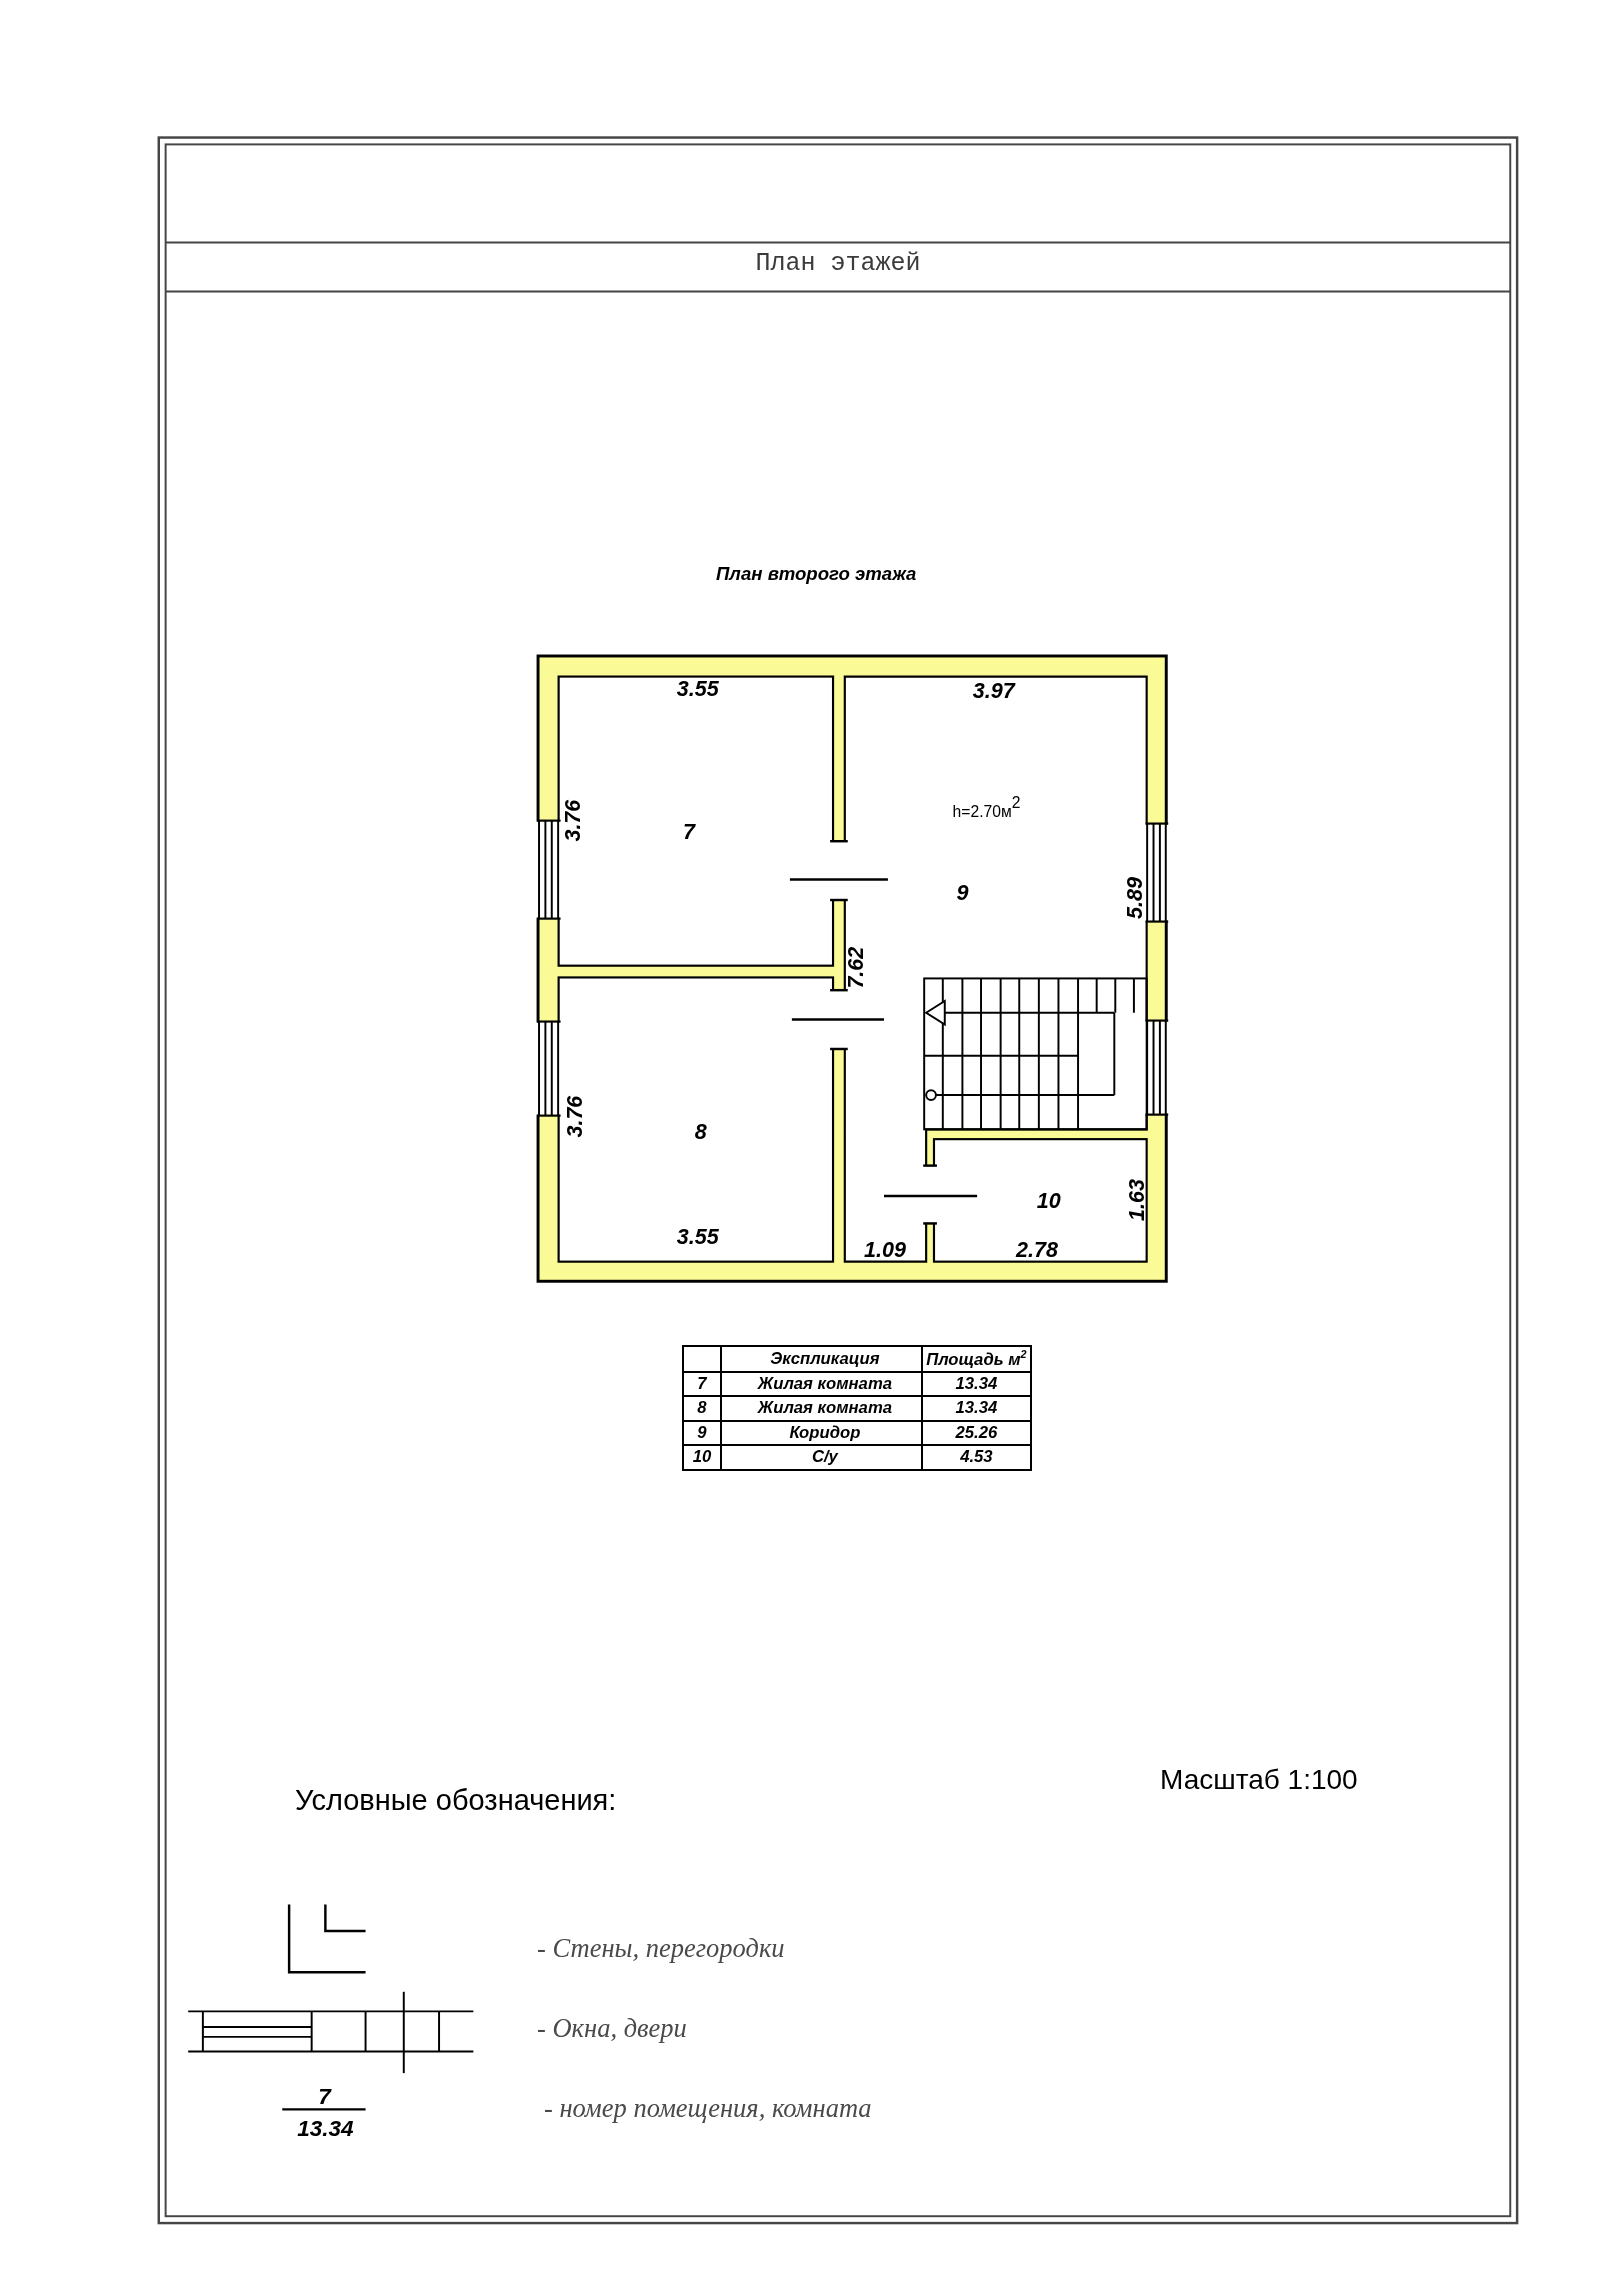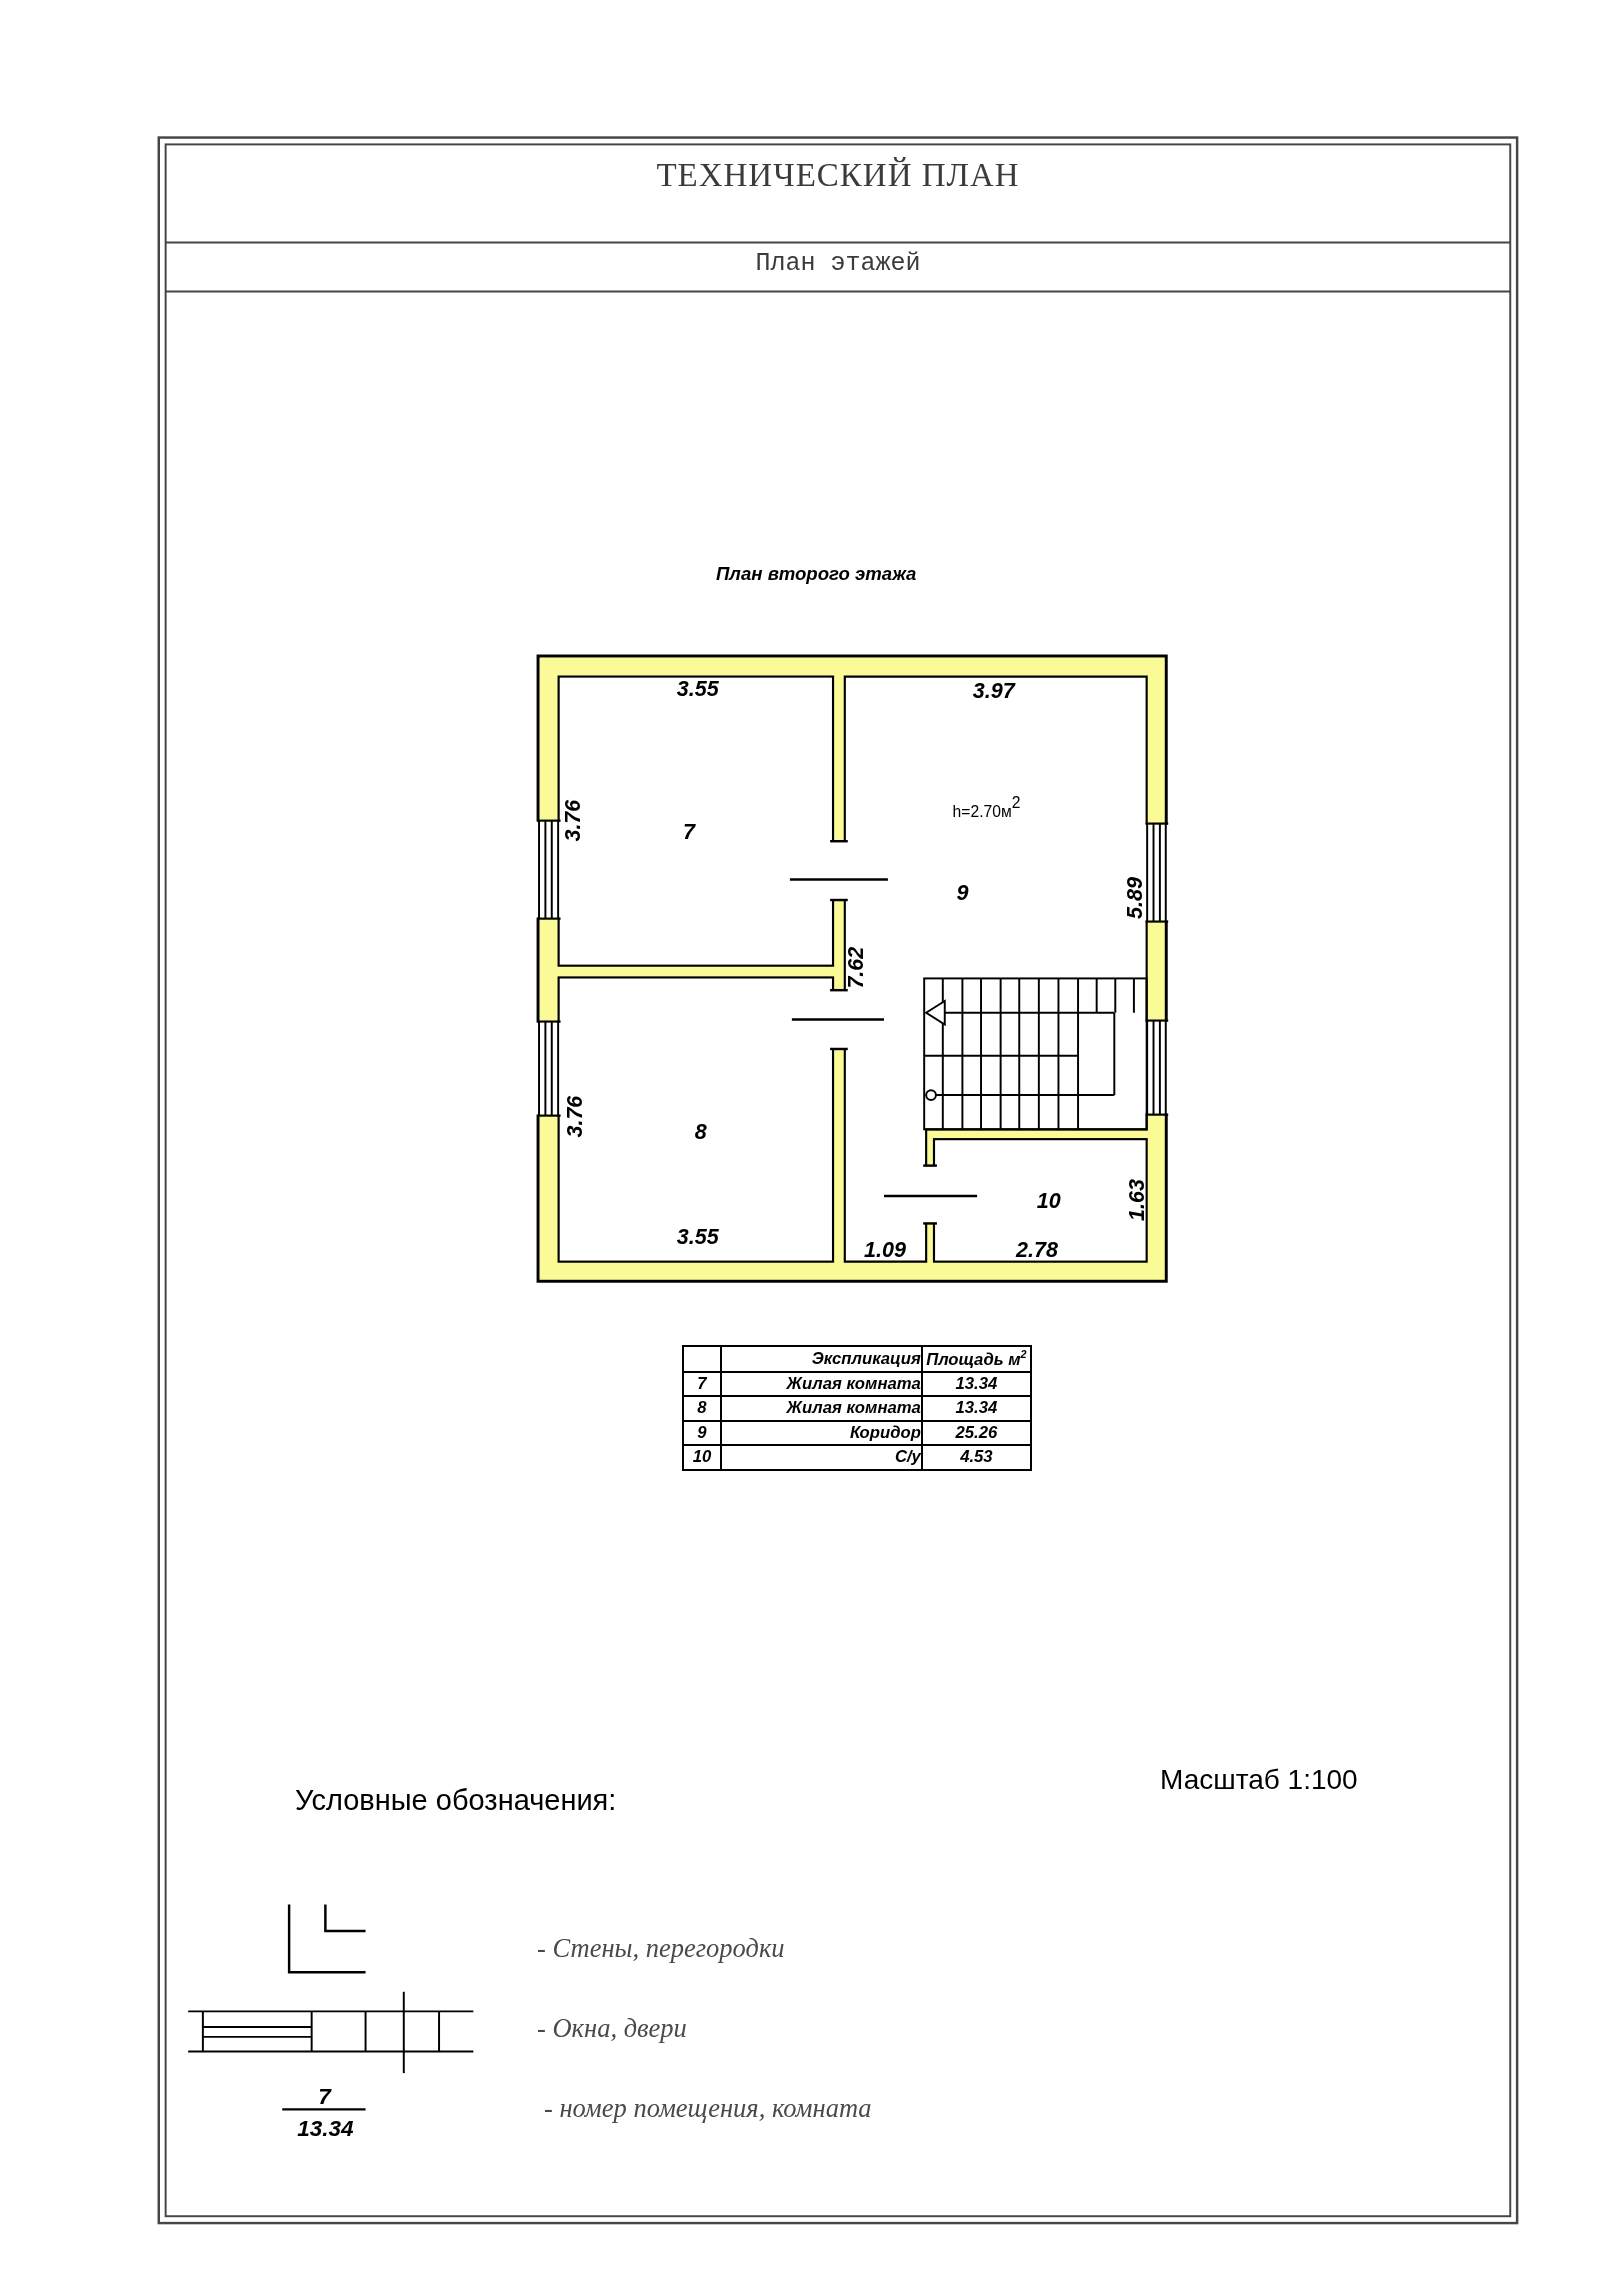--- a/index.html
+++ b/index.html
@@ -18,21 +18,21 @@
   
   svg text.dim{font:italic 700 22px "Liberation Sans",sans-serif;fill:#000;}
   svg text.frac{font:italic 700 23px "Liberation Sans",sans-serif;fill:#000;}
   
   table.expl{position:absolute;left:682px;top:1345px;border-collapse:collapse;
              border:2.9px solid #000;table-layout:fixed;}
   table.expl td{border:2.5px solid #000;font:italic 700 16.7px "Liberation Sans",sans-serif;
                 color:#000;height:22.5px;padding:0 0 0 0;vertical-align:middle;overflow:hidden;
                 white-space:nowrap;}
   table.expl td.c1{width:36px;text-align:center;}
-  table.expl td.c2{width:192px;text-align:right;padding-left:6.9px;}
+  table.expl td.c2{width:192px;text-align:center;padding-left:6.9px;}
   table.expl td.c3{width:107px;text-align:center;}
   table.expl tr.hrow td{height:23.5px;}
   table.expl sup{font-size:10.8px;}
   
   .scale-label{left:1160px;top:1721px;font:400 28px "Liberation Sans",sans-serif;color:#000;margin-top:43px;}
   .legend-title{left:247px;top:1784px;font:400 29px "Liberation Sans",sans-serif;color:#000;margin-left:48px;}
   .legend-label{font:italic 400 26.5px "Liberation Serif",serif;color:#4a4a4a;white-space:nowrap;}
 </style>
 </head>
 <body>
@@ -199,21 +199,20 @@
       </g>
 
       <g>
         <line x1="288" y1="2152" x2="373" y2="2152" stroke-width="2.2"></line>
         <text class="frac" x="331" y="2147" text-anchor="middle" stroke="none" fill="#000">7</text>
         <text class="frac" x="332" y="2179" text-anchor="middle" stroke="none" fill="#000">13.34</text>
       </g>
     </g>
   </svg>
 
-  <div class="abs page-title">ТЕХНИЧЕСКИЙ ПЛАН</div>
   <div class="abs page-subtitle">План этажей</div>
 
   <div class="abs plan-caption">План второго этажа</div>
 
   <table class="expl">
     <tbody>
         <tr class="hrow">
       <td class="c1"></td>
       <td class="c2">Экспликация</td>
       <td class="c3"><span>Площадь м</span><sup>2</sup></td>

